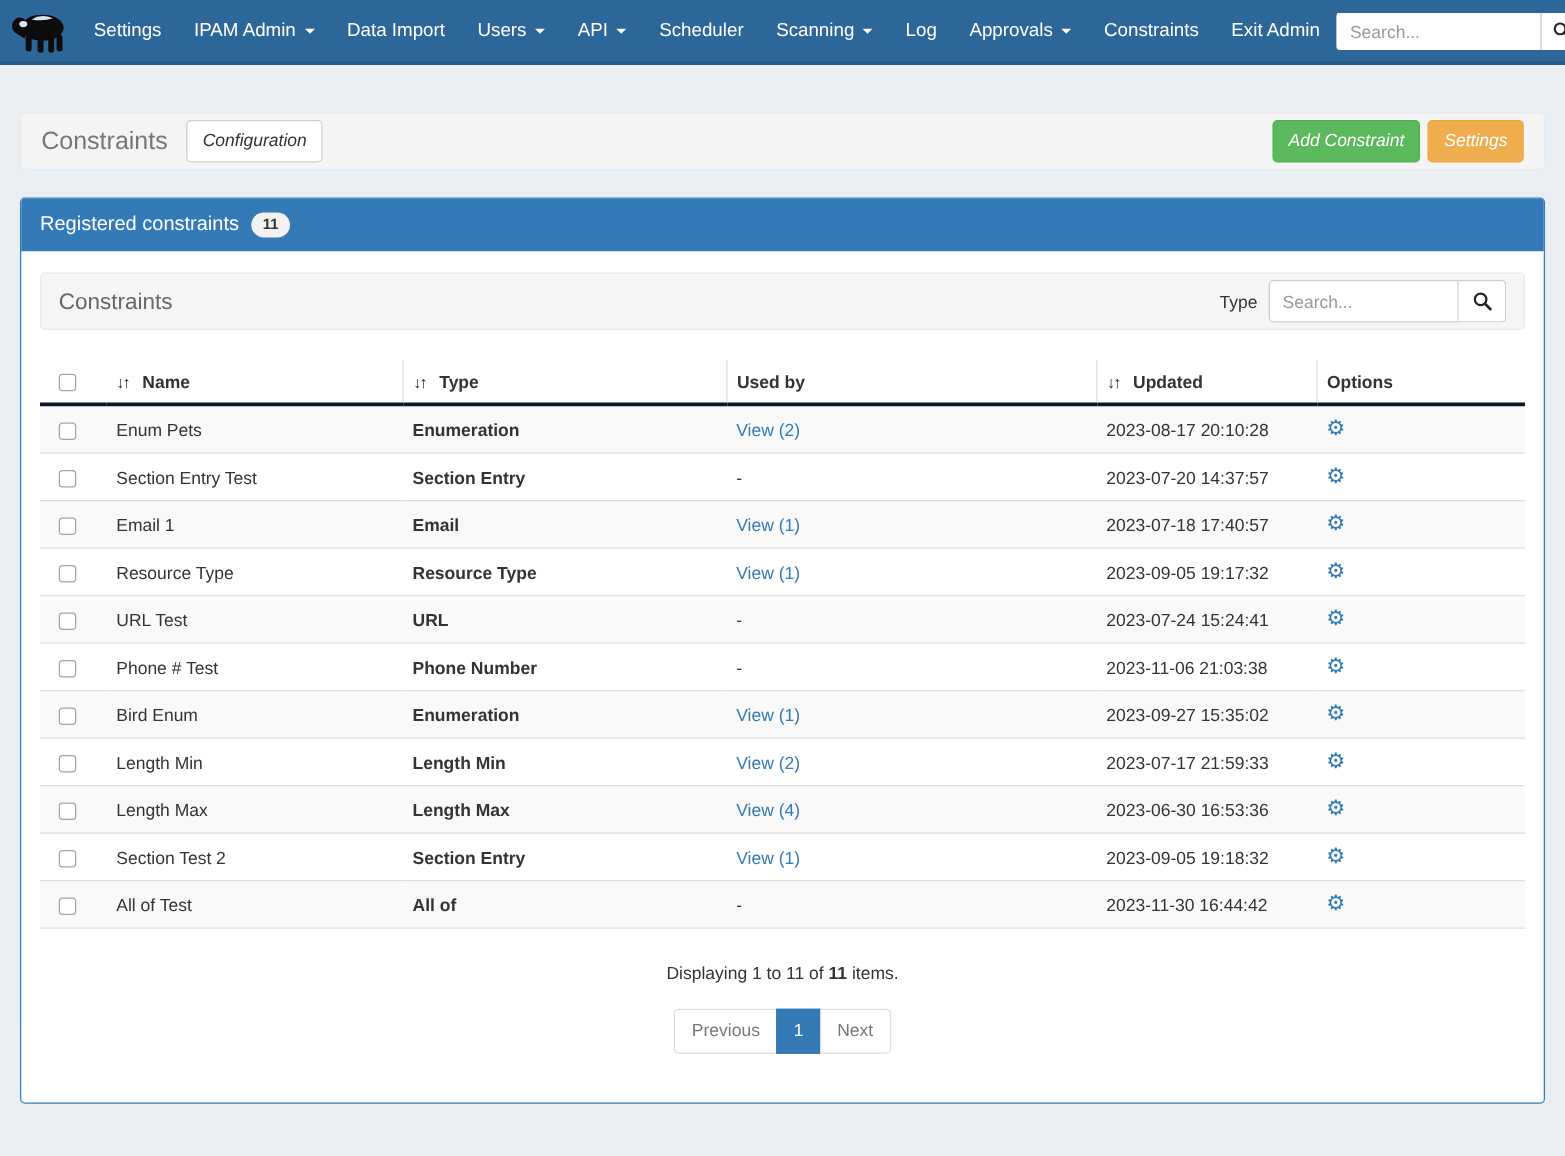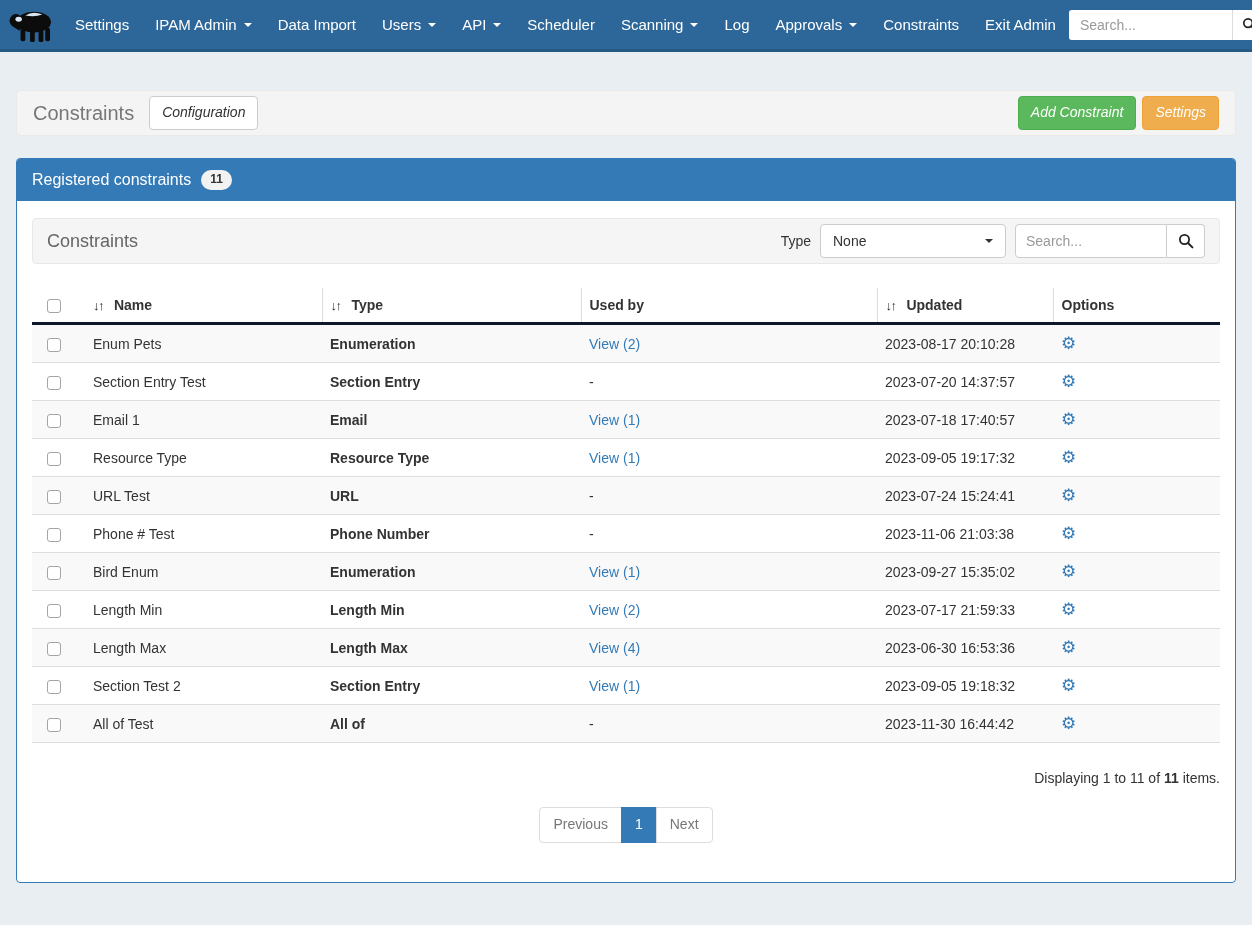--- a/index.html
+++ b/index.html
@@ -122,21 +122,21 @@
     color: #337ab7; font-size: 17px; line-height: 1; cursor: pointer;
     font-family: "DejaVu Sans", sans-serif;
   }
   input[type="checkbox"] {
     appearance: none; -webkit-appearance: none;
     width: 14px; height: 14px; border: 1px solid #a5a5a5; border-radius: 3px;
     background: #fff; margin: 0 0 0 7px; vertical-align: middle; cursor: pointer;
   }
 
   
-  .displaying { text-align: right; margin-top: 27px; font-size: 14px; color: #333; }
+  .displaying { text-align: center; margin-top: 27px; font-size: 14px; color: #333; }
   .displaying b { font-weight: bold; }
   .pagination-wrap { display: flex; justify-content: center; margin-top: 21px; }
   .pagination { display: flex; }
   .page-btn {
     padding: 7px 13px; font-size: 14px; line-height: 1.42;
     background: #fff; border: 1px solid #ddd; color: #777;
     margin-left: -1px; cursor: pointer; text-align: center;
   }
   .page-btn:first-child { border-radius: 4px 0 0 4px; margin-left: 0; }
   .page-btn:last-child { border-radius: 0 4px 4px 0; }
@@ -231,24 +231,20 @@
   <div class="panel-heading">
     <span>Registered constraints</span>
     <span class="badge">11</span>
   </div>
   <div class="panel-body">
 
     <div class="well">
       <span class="well-title">Constraints</span>
       <div class="well-controls">
         <span class="type-label">Type</span>
-        <div class="select-box">
-          <span>None</span>
-          <span class="caret dark"></span>
-        </div>
         <div class="table-search">
           <input type="text" placeholder="Search..." style="">
           <button>
             <svg width="16" height="16" viewBox="0 0 16 16">
               <circle cx="6.5" cy="6.5" r="4.6" fill="none" stroke="#222" stroke-width="1.8"></circle>
               <line x1="10" y1="10" x2="14.4" y2="14.4" stroke="#222" stroke-width="2" stroke-linecap="round"></line>
             </svg>
           </button>
         </div>
       </div>

